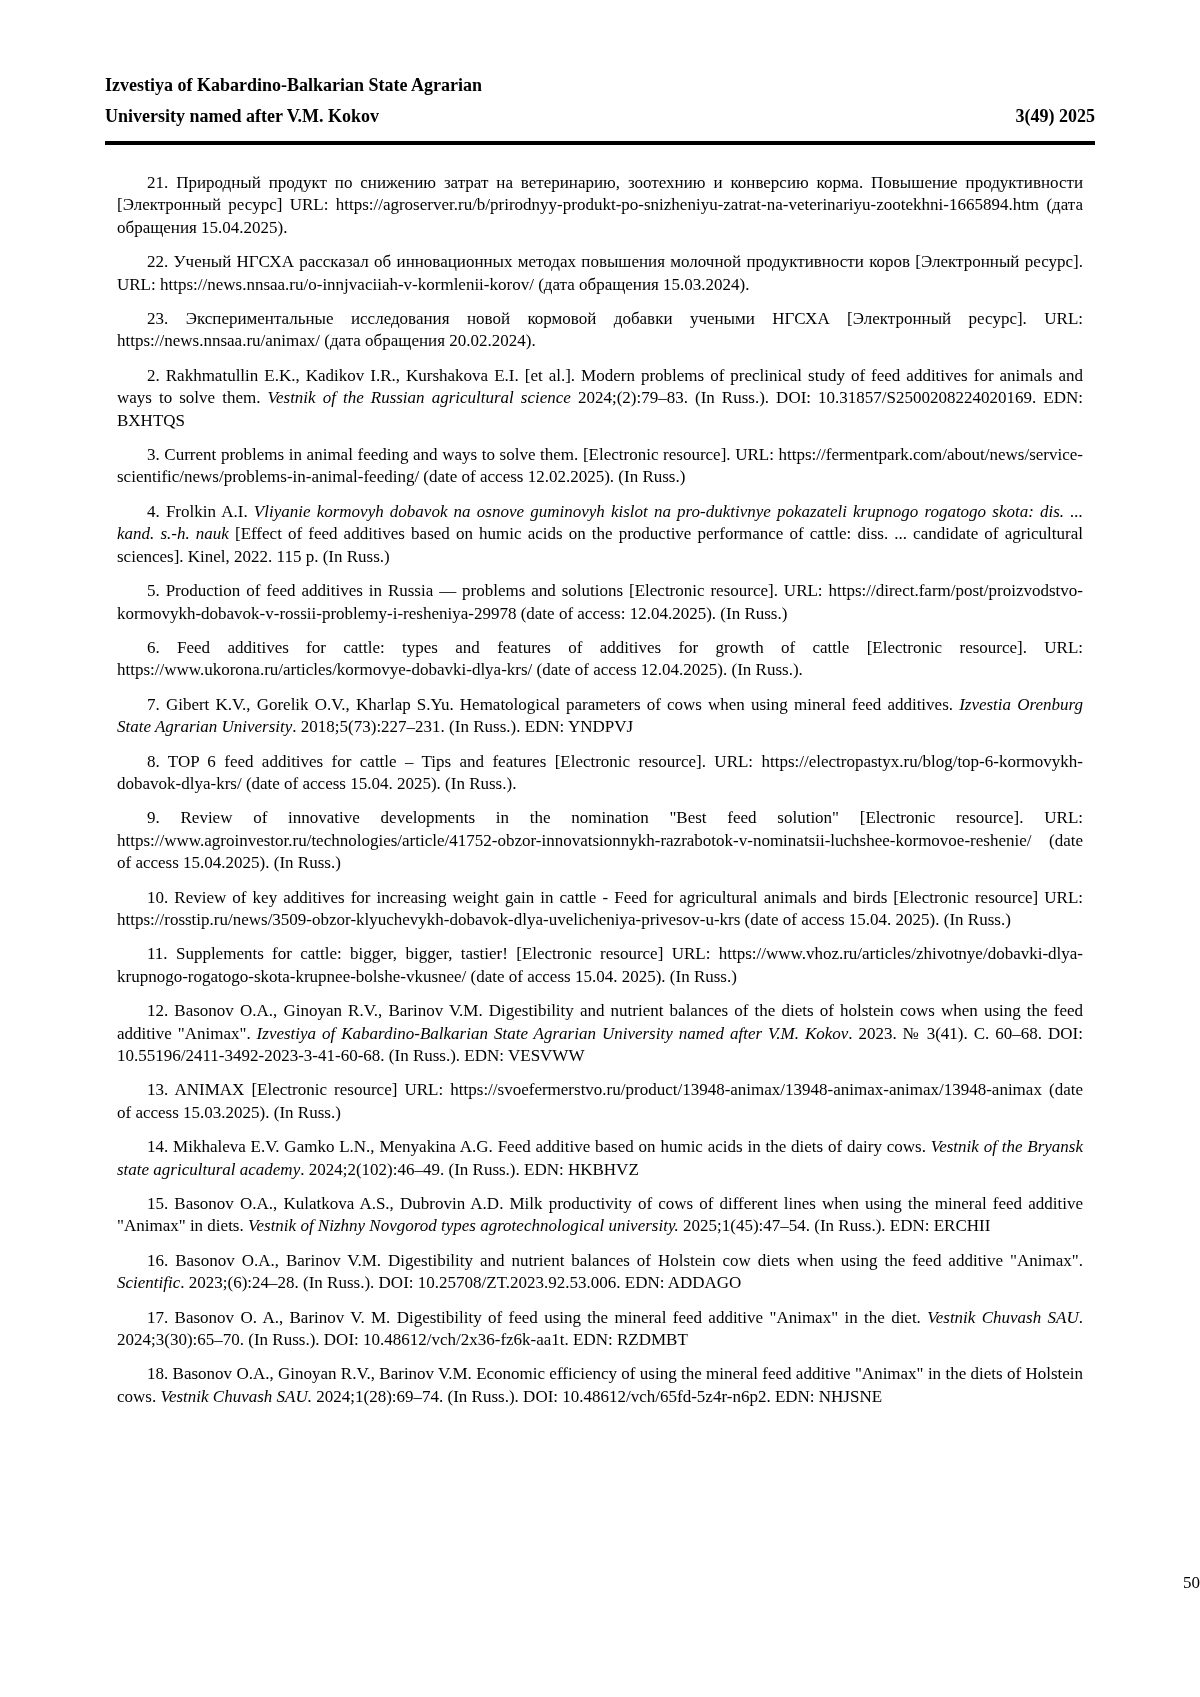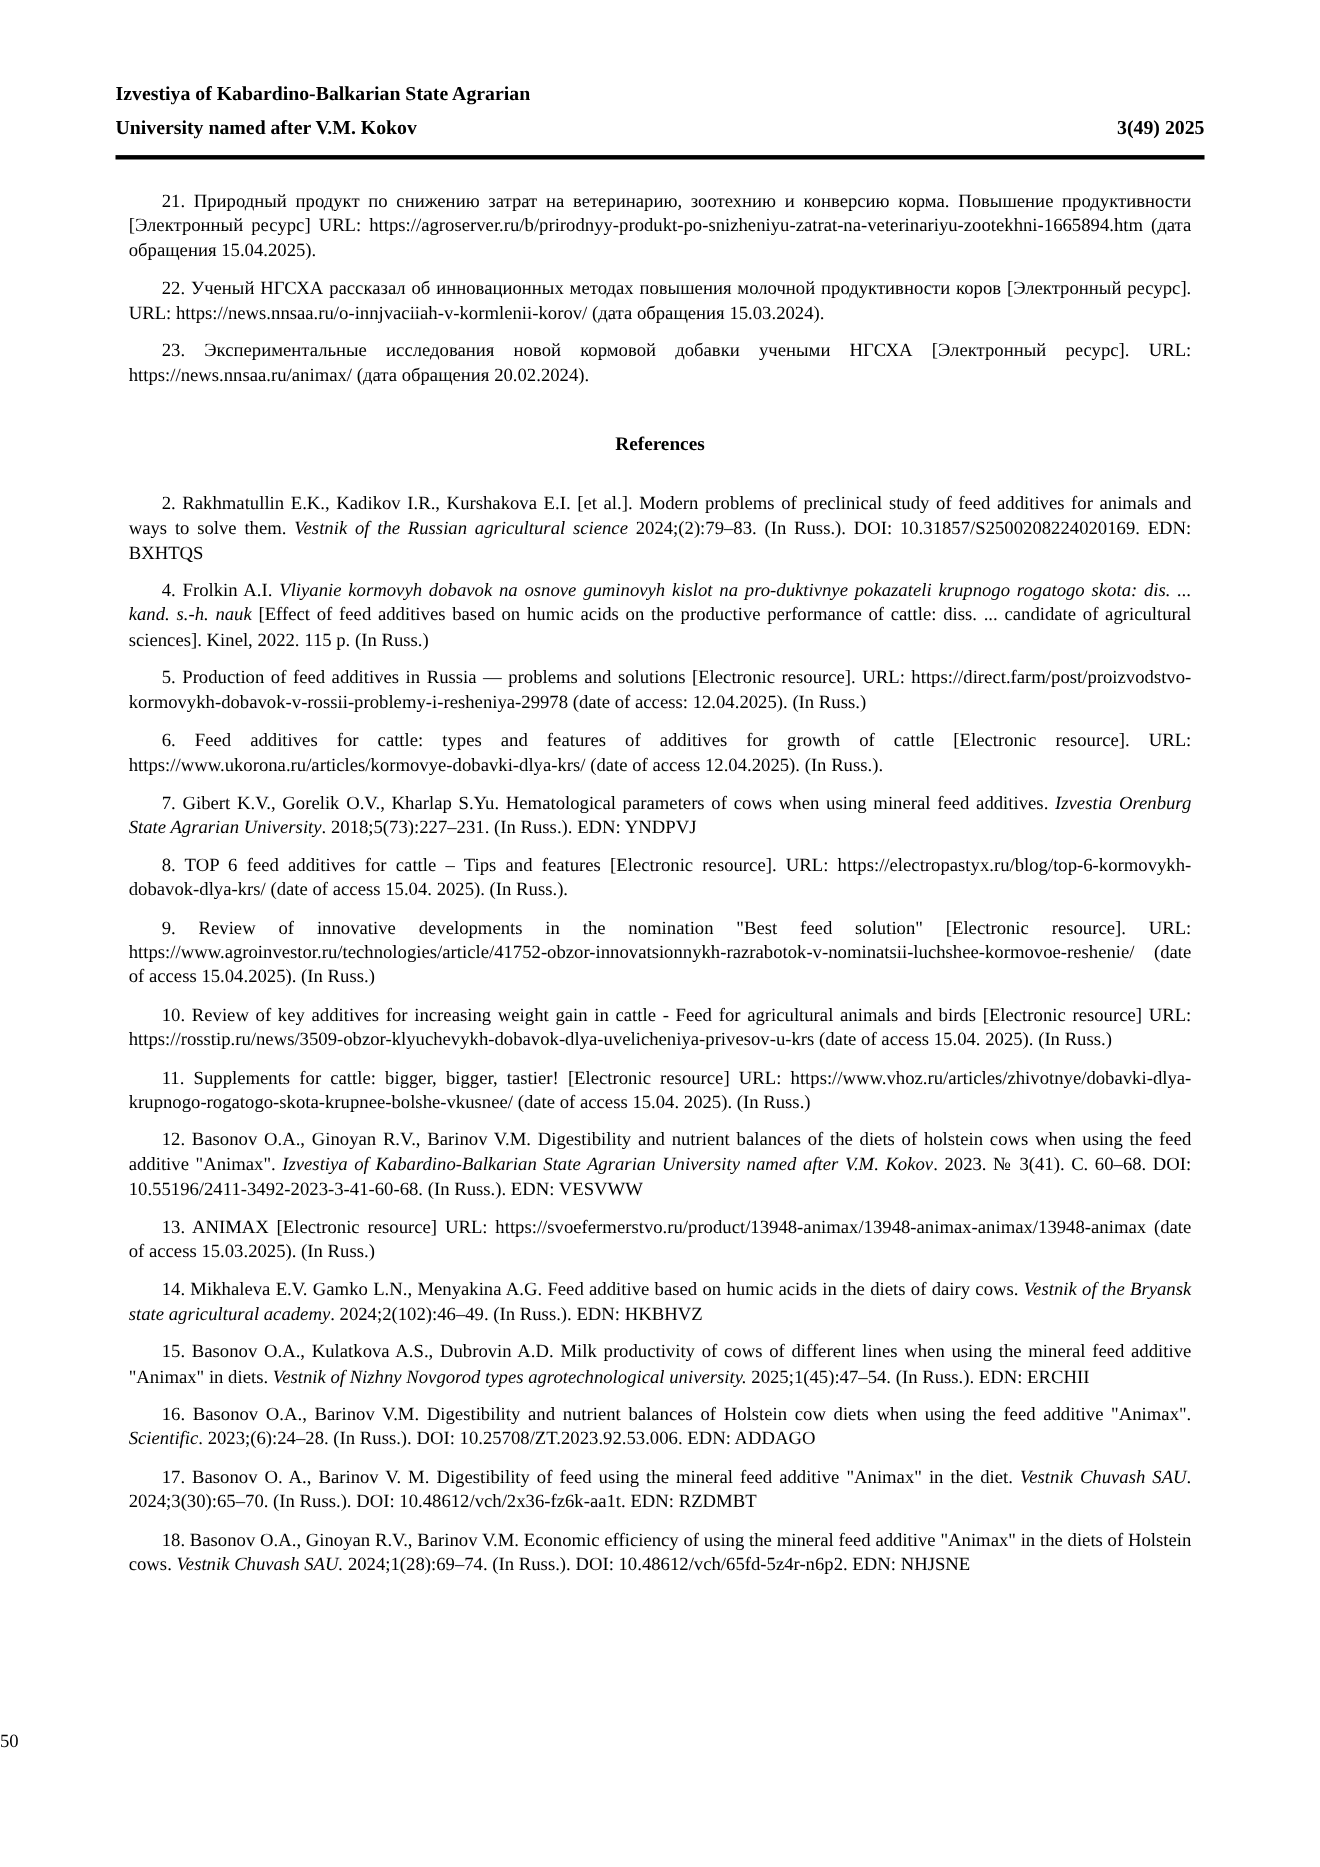--- a/index.html
+++ b/index.html
@@ -57,21 +57,21 @@
     font-size: 17.5px;
     line-height: 23px;
     font-weight: 700;
     text-align: center;
   }
   .page-number {
     position: absolute;
     top: 1572px;
     left: 0;
     right: 0;
-    text-align: left;
+    text-align: right;
     font-size: 17px;
     line-height: 22px;
   }
 </style>
 </head>
 <body>
 
 <div class="page">
 
   <div class="header">
@@ -85,24 +85,24 @@
     <div class="header-rule"></div>
   </div>
 
   <div class="content">
     <section>
         <p class="para"><span>21. Природный продукт по снижению затрат на ветеринарию, зоотехнию и конверсию корма. Повышение продуктивности [Электронный ресурс] URL: https://agroserver.ru/b/prirodnyy-produkt-po-snizheniyu-zatrat-na-veterinariyu-zootekhni-1665894.htm (дата обращения 15.04.2025).</span></p>
         <p class="para"><span>22. Ученый НГСХА рассказал об инновационных методах повышения молочной продуктивности коров [Электронный ресурс]. URL: https://news.nnsaa.ru/o-innjvaciiah-v-kormlenii-korov/ (дата обращения 15.03.2024).</span></p>
         <p class="para"><span>23. Экспериментальные исследования новой кормовой добавки учеными НГСХА [Электронный ресурс]. URL: https://news.nnsaa.ru/animax/ (дата обращения 20.02.2024).</span></p>
       </section>
 
-    <h2 class="references-heading">References</h2>
 
     <section>
         <p class="para"><span>2. Rakhmatullin E.K., Kadikov I.R., Kurshakova E.I. [et al.]. Modern problems of preclinical study of feed additives for animals and ways to solve them. </span><em>Vestnik of the Russian agricultural science</em><span> 2024;(2):79–83. (In Russ.). DOI: 10.31857/S2500208224020169. EDN: BXHTQS</span></p>
+        <p class="para"><span>3. Current problems in animal feeding and ways to solve them. [Electronic resource]. URL: https://fermentpark.com/about/news/service-scientific/news/problems-in-animal-feeding/ (date of access 12.02.2025). (In Russ.)</span></p>
         <p class="para"><span>4. Frolkin A.I. </span><em>Vliyanie kormovyh dobavok na osnove guminovyh kislot na pro-duktivnye pokazateli krupnogo rogatogo skota: dis. ... kand. s.-h. nauk</em><span> [Effect of feed additives based on humic acids on the productive performance of cattle: diss. ... candidate of agricultural sciences]. Kinel, 2022. 115 p. (In Russ.)</span></p>
         <p class="para"><span>5. Production of feed additives in Russia — problems and solutions [Electronic resource]. URL: https://direct.farm/post/proizvodstvo-kormovykh-dobavok-v-rossii-problemy-i-resheniya-29978 (date of access: 12.04.2025). (In Russ.)</span></p>
         <p class="para"><span>6. Feed additives for cattle: types and features of additives for growth of cattle [Electronic resource]. URL: https://www.ukorona.ru/articles/kormovye-dobavki-dlya-krs/ (date of access 12.04.2025). (In Russ.).</span></p>
         <p class="para"><span>7. Gibert K.V., Gorelik O.V., Kharlap S.Yu. Hematological parameters of cows when using mineral feed additives. </span><em>Izvestia Orenburg State Agrarian University</em><span>. 2018;5(73):227–231. (In Russ.). EDN: YNDPVJ</span></p>
         <p class="para"><span>8. TOP 6 feed additives for cattle – Tips and features [Electronic resource]. URL: https://electropastyx.ru/blog/top-6-kormovykh-dobavok-dlya-krs/ (date of access 15.04. 2025). (In Russ.).</span></p>
         <p class="para"><span>9. Review of innovative developments in the nomination "Best feed solution" [Electronic resource]. URL: https://www.agroinvestor.ru/technologies/article/41752-obzor-innovatsionnykh-razrabotok-v-nominatsii-luchshee-kormovoe-reshenie/ (date of access 15.04.2025). (In Russ.)</span></p>
         <p class="para"><span>10. Review of key additives for increasing weight gain in cattle - Feed for agricultural animals and birds [Electronic resource] URL: https://rosstip.ru/news/3509-obzor-klyuchevykh-dobavok-dlya-uvelicheniya-privesov-u-krs (date of access 15.04. 2025). (In Russ.)</span></p>
         <p class="para"><span>11. Supplements for cattle: bigger, bigger, tastier! [Electronic resource] URL: https://www.vhoz.ru/articles/zhivotnye/dobavki-dlya-krupnogo-rogatogo-skota-krupnee-bolshe-vkusnee/ (date of access 15.04. 2025). (In Russ.)</span></p>
         <p class="para"><span>12. Basonov O.A., Ginoyan R.V., Barinov V.M. Digestibility and nutrient balances of the diets of holstein cows when using the feed additive "Animax". </span><em>Izvestiya of Kabardino-Balkarian State Agrarian University named after V.M. Kokov</em><span>. 2023. № 3(41). С. 60–68. DOI: 10.55196/2411-3492-2023-3-41-60-68. (In Russ.). EDN: VESVWW</span></p>
         <p class="para"><span>13. ANIMAX [Electronic resource] URL: https://svoefermerstvo.ru/product/13948-animax/13948-animax-animax/13948-animax (date of access 15.03.2025). (In Russ.)</span></p>

